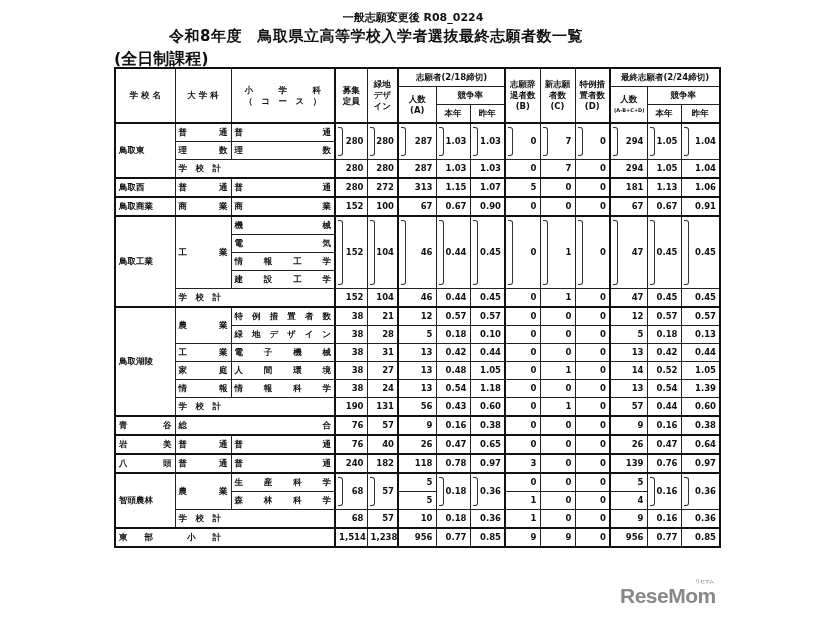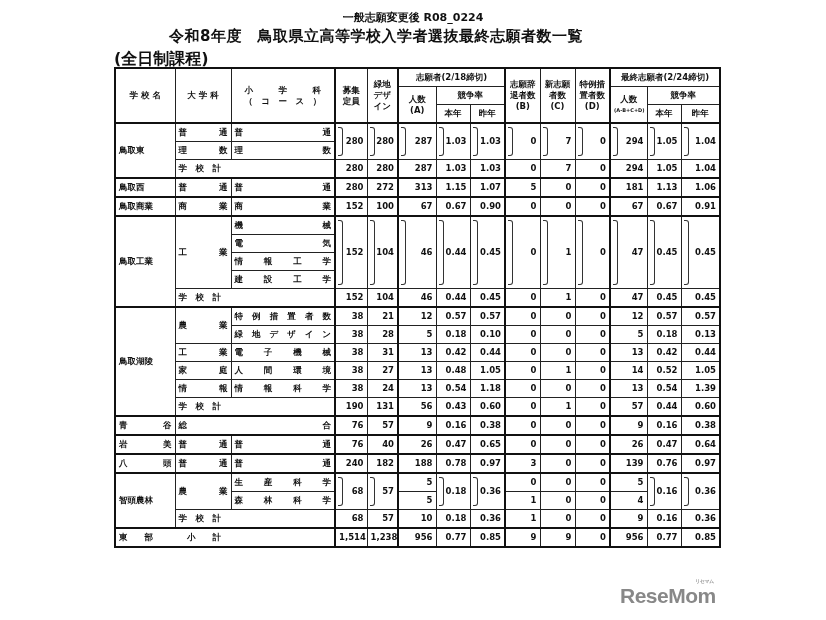--- a/index.html
+++ b/index.html
@@ -328,21 +328,21 @@
     <td class="num tb">0.47</td>
     <td class="num tb">0.64</td>
   </tr>
 
   <tr>
     <td class="spread tb">八　頭</td>
     <td class="spread tb">普　通</td>
     <td class="spread tb">普　通</td>
     <td class="num tb tl">240</td>
     <td class="num tb">182</td>
-    <td class="num tb tl">188</td>
+    <td class="num tb tl">118</td>
     <td class="num tb">0.78</td>
     <td class="num tb">0.97</td>
     <td class="num tb tl">3</td>
     <td class="num tb">0</td>
     <td class="num tb">0</td>
     <td class="num tb tl">139</td>
     <td class="num tb">0.76</td>
     <td class="num tb">0.97</td>
   </tr>
 

